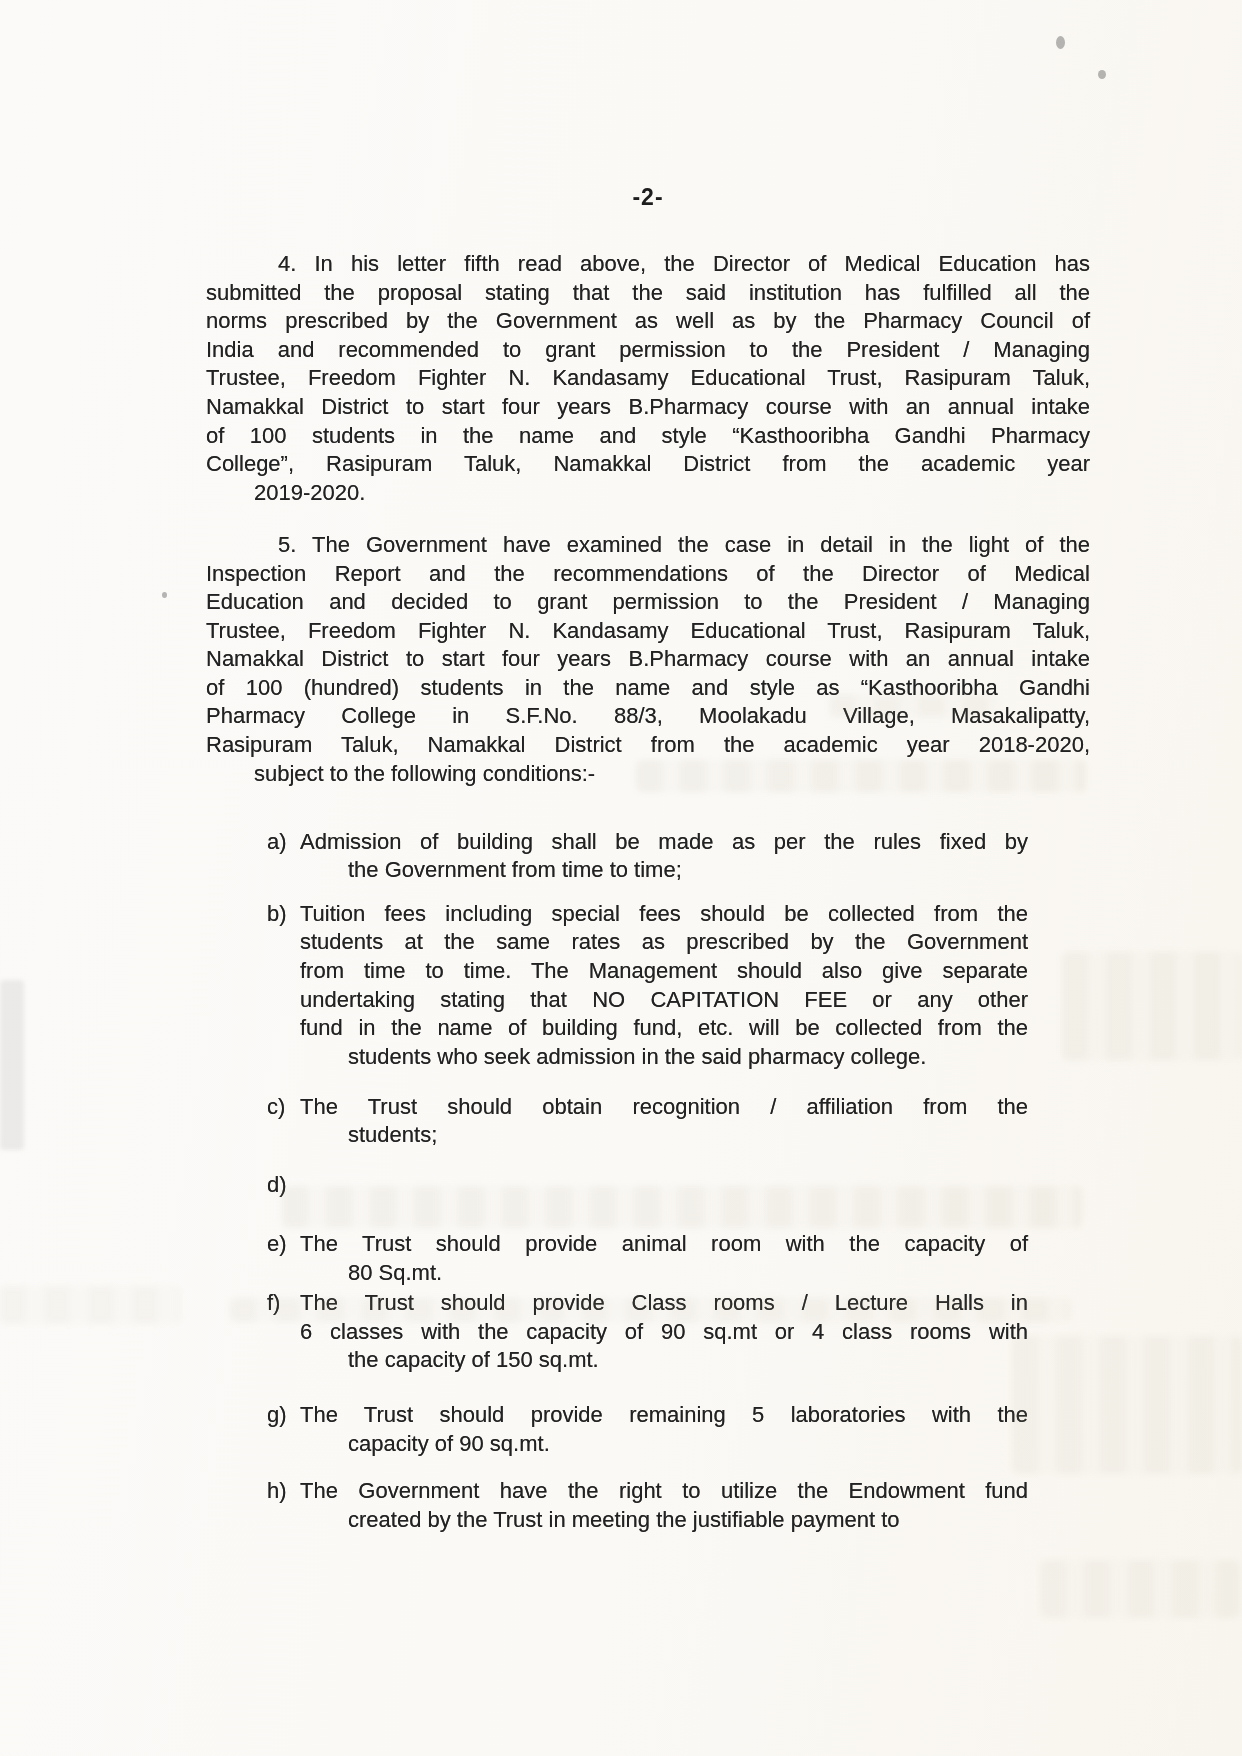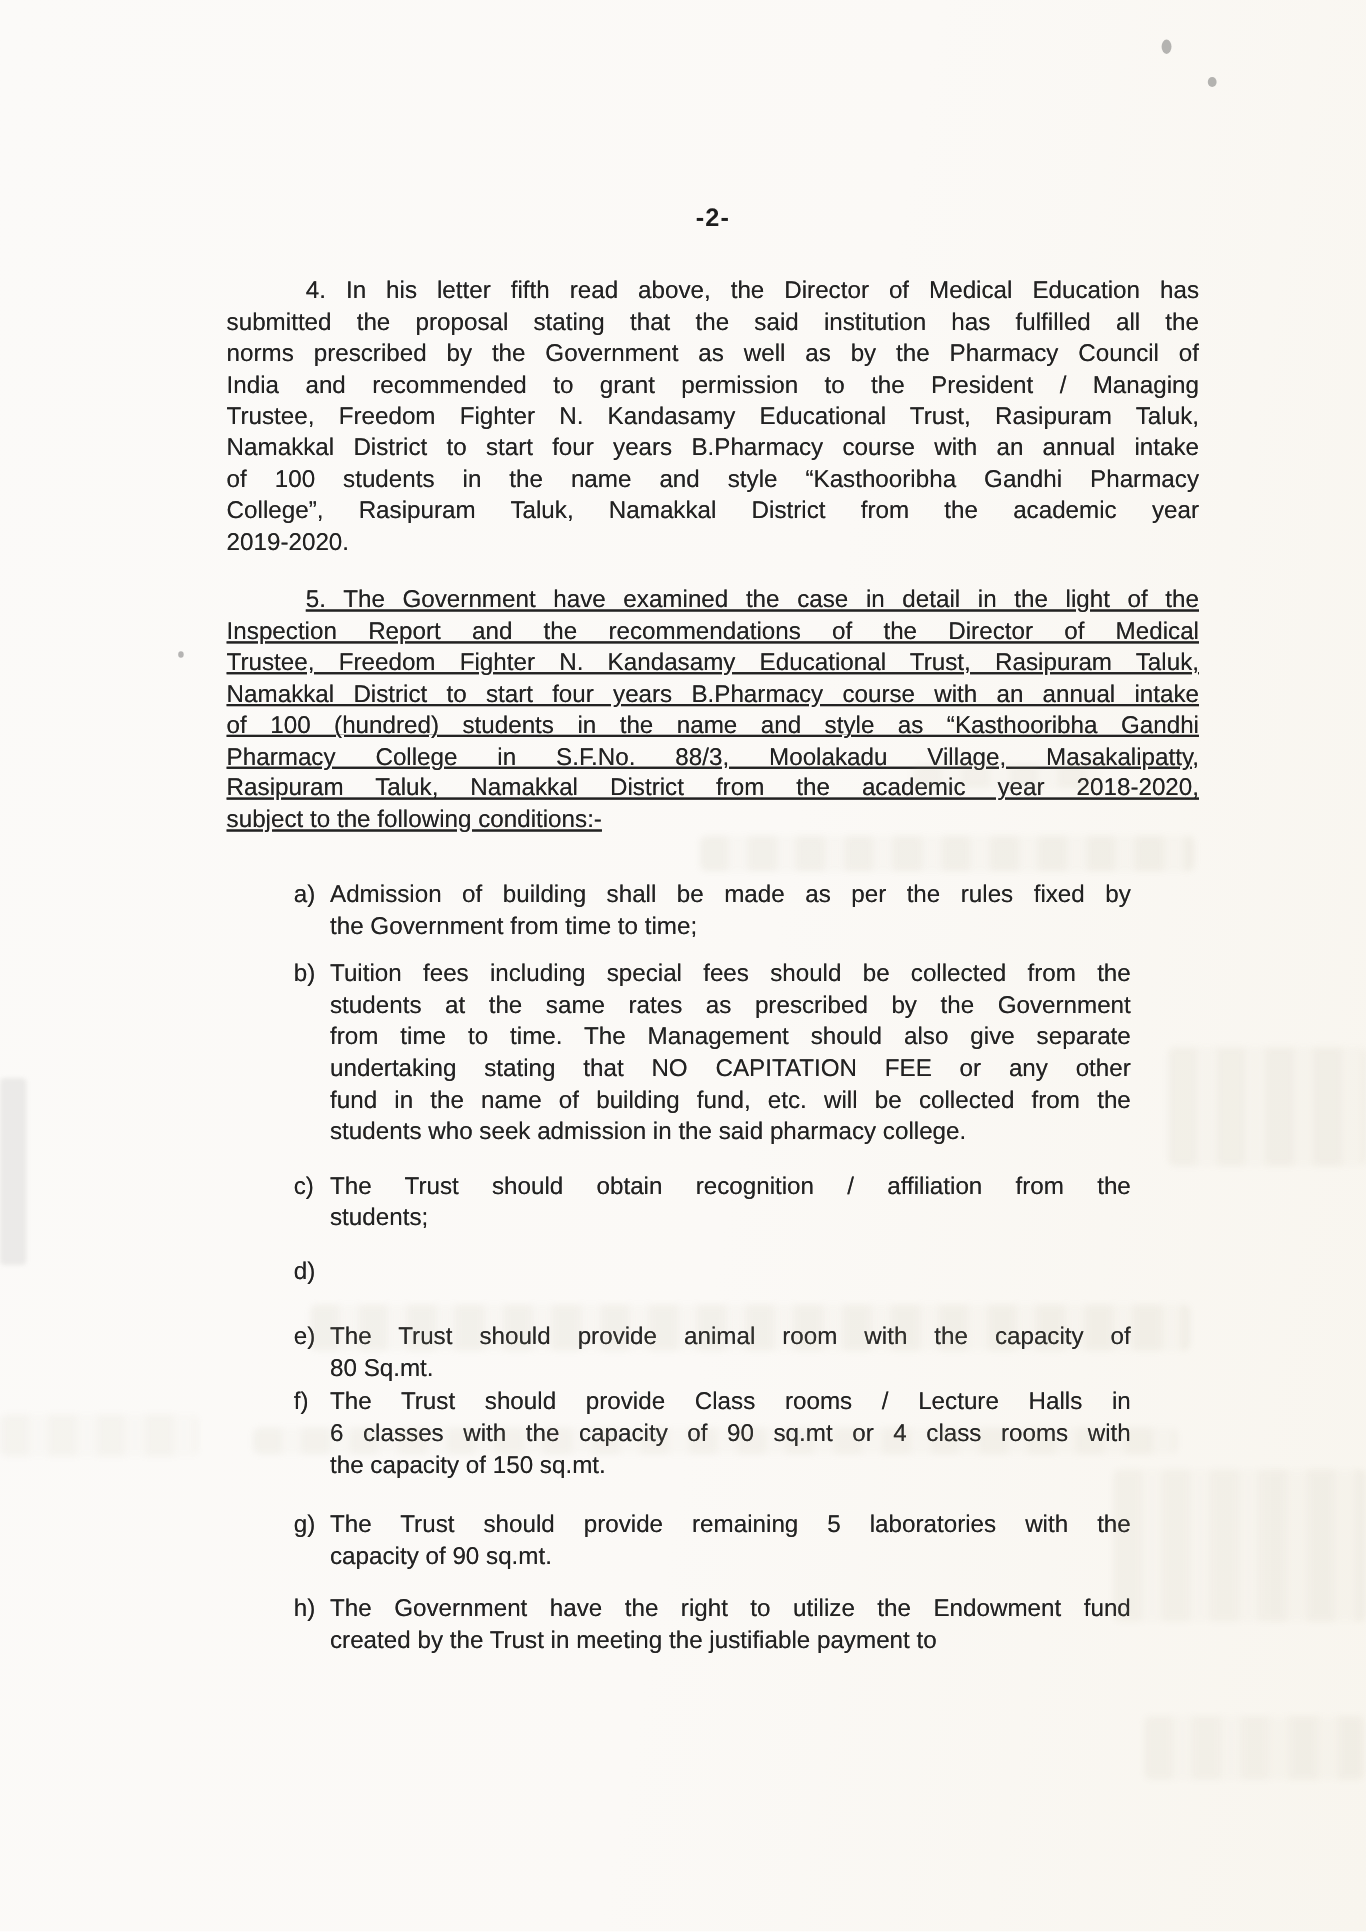--- a/index.html
+++ b/index.html
@@ -18,24 +18,24 @@
   .page-number{
     text-align:center;font-size:23px;line-height:28.6px;color:#1d1d1d;
     letter-spacing:1px;font-weight:600;
   }
   .para,.cond-body{color:#222;font-size:22px;line-height:28.6px;}
   .ln{
     text-align:justify;text-align-last:justify;
     text-shadow:0 0 .5px rgba(25,25,25,.65);
     white-space:normal;
   }
-  .ln-last{text-align-last:left;}
+  .ln-last{text-align-last:left;margin-left:48px;}
   .ln.indent{padding-left:72px;}
   .para-0{margin-top:38.4px;}
-  .para-1{margin-top:23.6px;text-decoration:underline;}
+  .para-1{margin-top:23.6px;}
   .conditions{margin:0;}
   .cond{display:flex;margin-left:61px;}
   .cond-label{
     width:33px;flex:0 0 33px;font-size:22px;line-height:28.6px;color:#222;
     text-shadow:0 0 .5px rgba(25,25,25,.65);
   }
   .cond-body{width:728px;flex:0 0 728px;}
   .cond-0{margin-top:39.6px;}
   .cond-1{margin-top:14.8px;}
   .cond-2{margin-top:21.4px;}
@@ -76,20 +76,21 @@
           <div class="ln">India and recommended to grant permission to the President / Managing</div>
           <div class="ln">Trustee, Freedom Fighter N. Kandasamy Educational Trust, Rasipuram Taluk,</div>
           <div class="ln">Namakkal District to start four years B.Pharmacy course with an annual intake</div>
           <div class="ln">of 100 students in the name and style “Kasthooribha Gandhi Pharmacy</div>
           <div class="ln">College”, Rasipuram Taluk, Namakkal District  from the academic year</div>
           <div class="ln ln-last">2019-2020.</div>
         </div>
         <div class="para para-1">
           <div class="ln indent">5. The Government have examined the case in detail in the light of the</div>
           <div class="ln">Inspection Report and the recommendations of the Director of Medical</div>
+          <div class="ln">Education and decided to grant permission to the President / Managing</div>
           <div class="ln">Trustee, Freedom Fighter N. Kandasamy Educational Trust, Rasipuram Taluk,</div>
           <div class="ln">Namakkal District to start four years B.Pharmacy course with an annual intake</div>
           <div class="ln">of 100 (hundred) students in the name and style as “Kasthooribha Gandhi</div>
           <div class="ln">Pharmacy College in  S.F.No. 88/3, Moolakadu Village, Masakalipatty,</div>
           <div class="ln">Rasipuram Taluk, Namakkal District from the academic year 2018-2020,</div>
           <div class="ln ln-last">subject to the following conditions:-</div>
         </div>
       </div>
 
     <div class="conditions">

